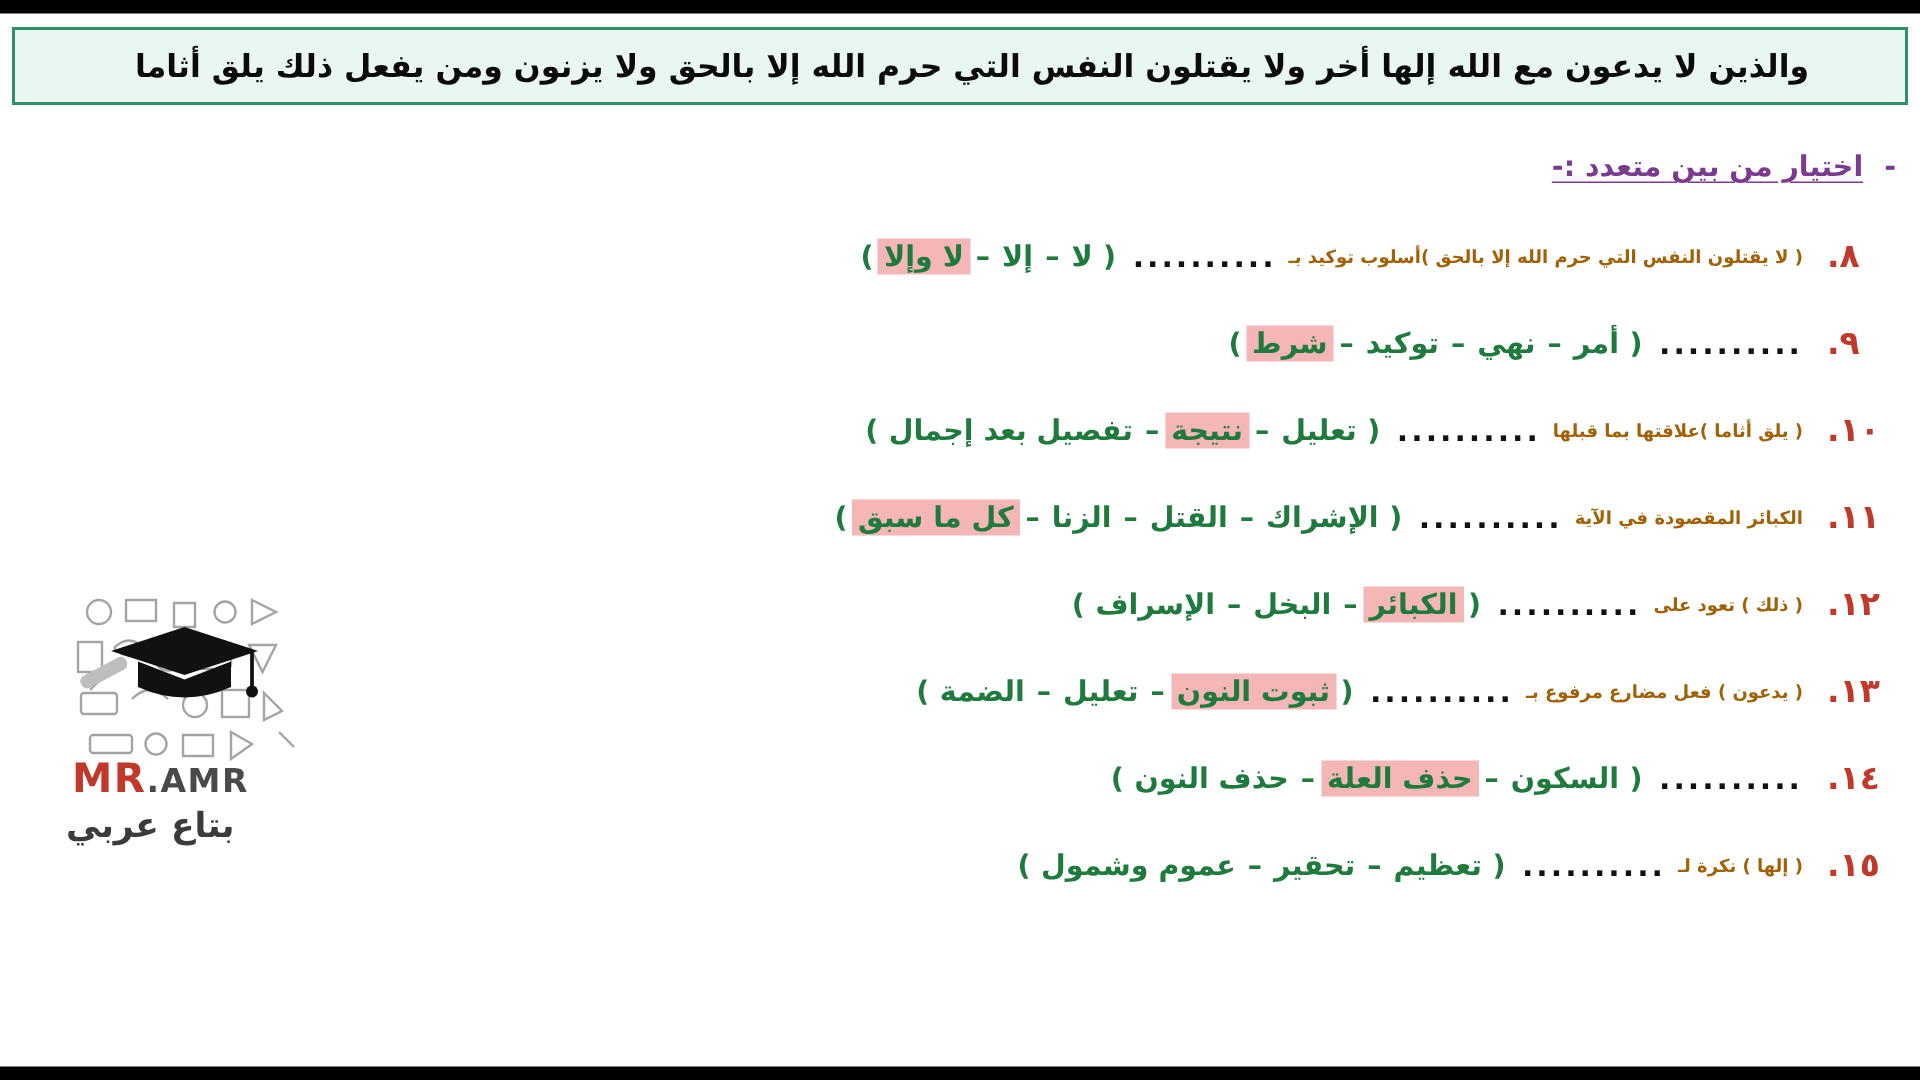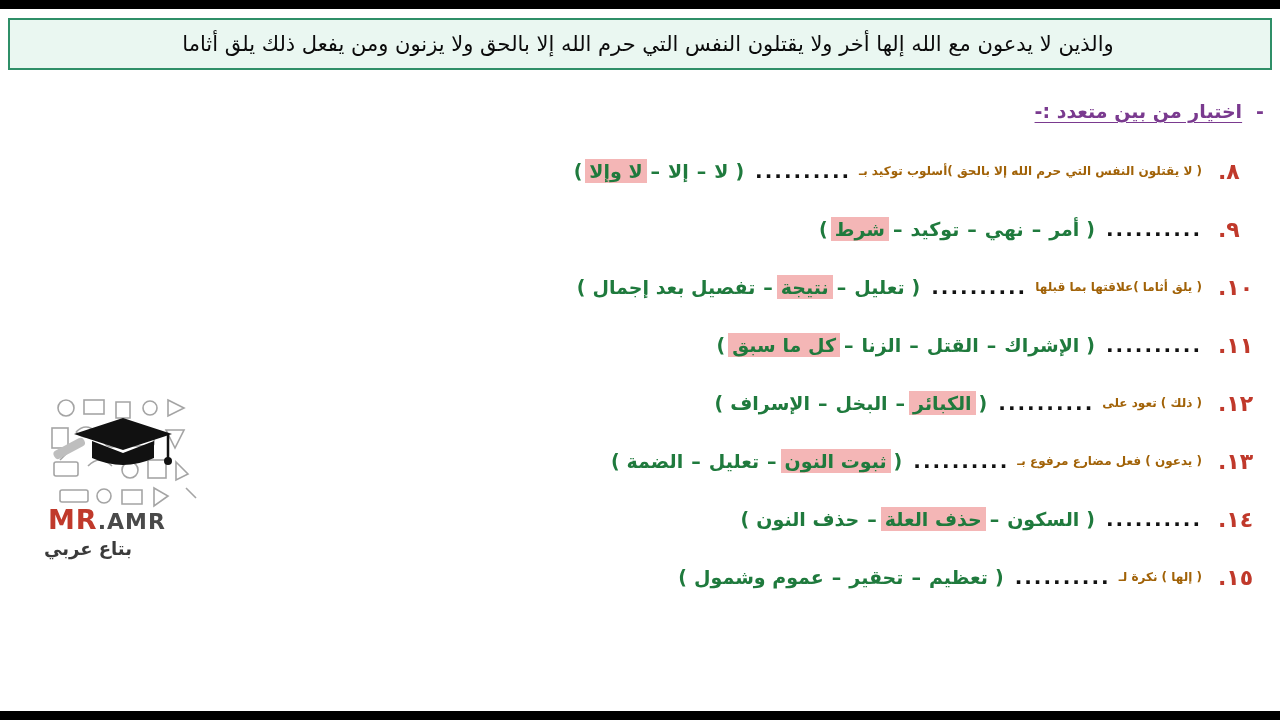--- a/index.html
+++ b/index.html
@@ -25,21 +25,21 @@
     background: #eaf7f1;
     border: 2px solid #2f8f68;
     display: flex;
     align-items: center;
     justify-content: center;
     box-sizing: border-box;
   }
   #ayah-banner .ayah-text {
     color: #0b0b0b;
     font-size: 21px;
-    font-weight: normal;
+    font-weight: bold;
     letter-spacing: 0;
     white-space: nowrap;
     direction: rtl;
     margin-left: 16px;
   }
 
   
   #section-heading {
     position: absolute;
     top: 100px;
@@ -170,21 +170,21 @@
     direction: ltr;
   }
   #brand-name .sub {
     color: #4a4a4a;
     font-size: 22px;
   }
   #brand-sub {
     position: absolute;
     left: 4px;
     top: 146px;
-    font-size: 18px;
+    font-size: 23px;
     font-weight: bold;
     color: #3b3b3b;
     direction: rtl;
   }
 
   
   .blackbar {
     position: absolute;
     left: 0;
     width: 1280px;
@@ -254,20 +254,21 @@
           <span class="opt hl">نتيجة</span>
           <span class="sep">–</span>
           <span class="opt">تفصيل بعد إجمال</span>
           <span class="paren">)</span>
         </span>
       </div>
     </div>
     <div class="q-row row-right">
       <div class="q-num">١١.</div>
       <div class="q-body">
+        <span class="q-stem">الكبائر المقصودة في الآية</span>
         <span class="q-dots">..........</span>
         <span class="q-options">
           <span class="paren">(</span>
           <span class="opt">الإشراك</span>
           <span class="sep">–</span>
           <span class="opt">القتل</span>
           <span class="sep">–</span>
           <span class="opt">الزنا</span>
           <span class="sep">–</span>
           <span class="opt hl">كل ما سبق</span>

